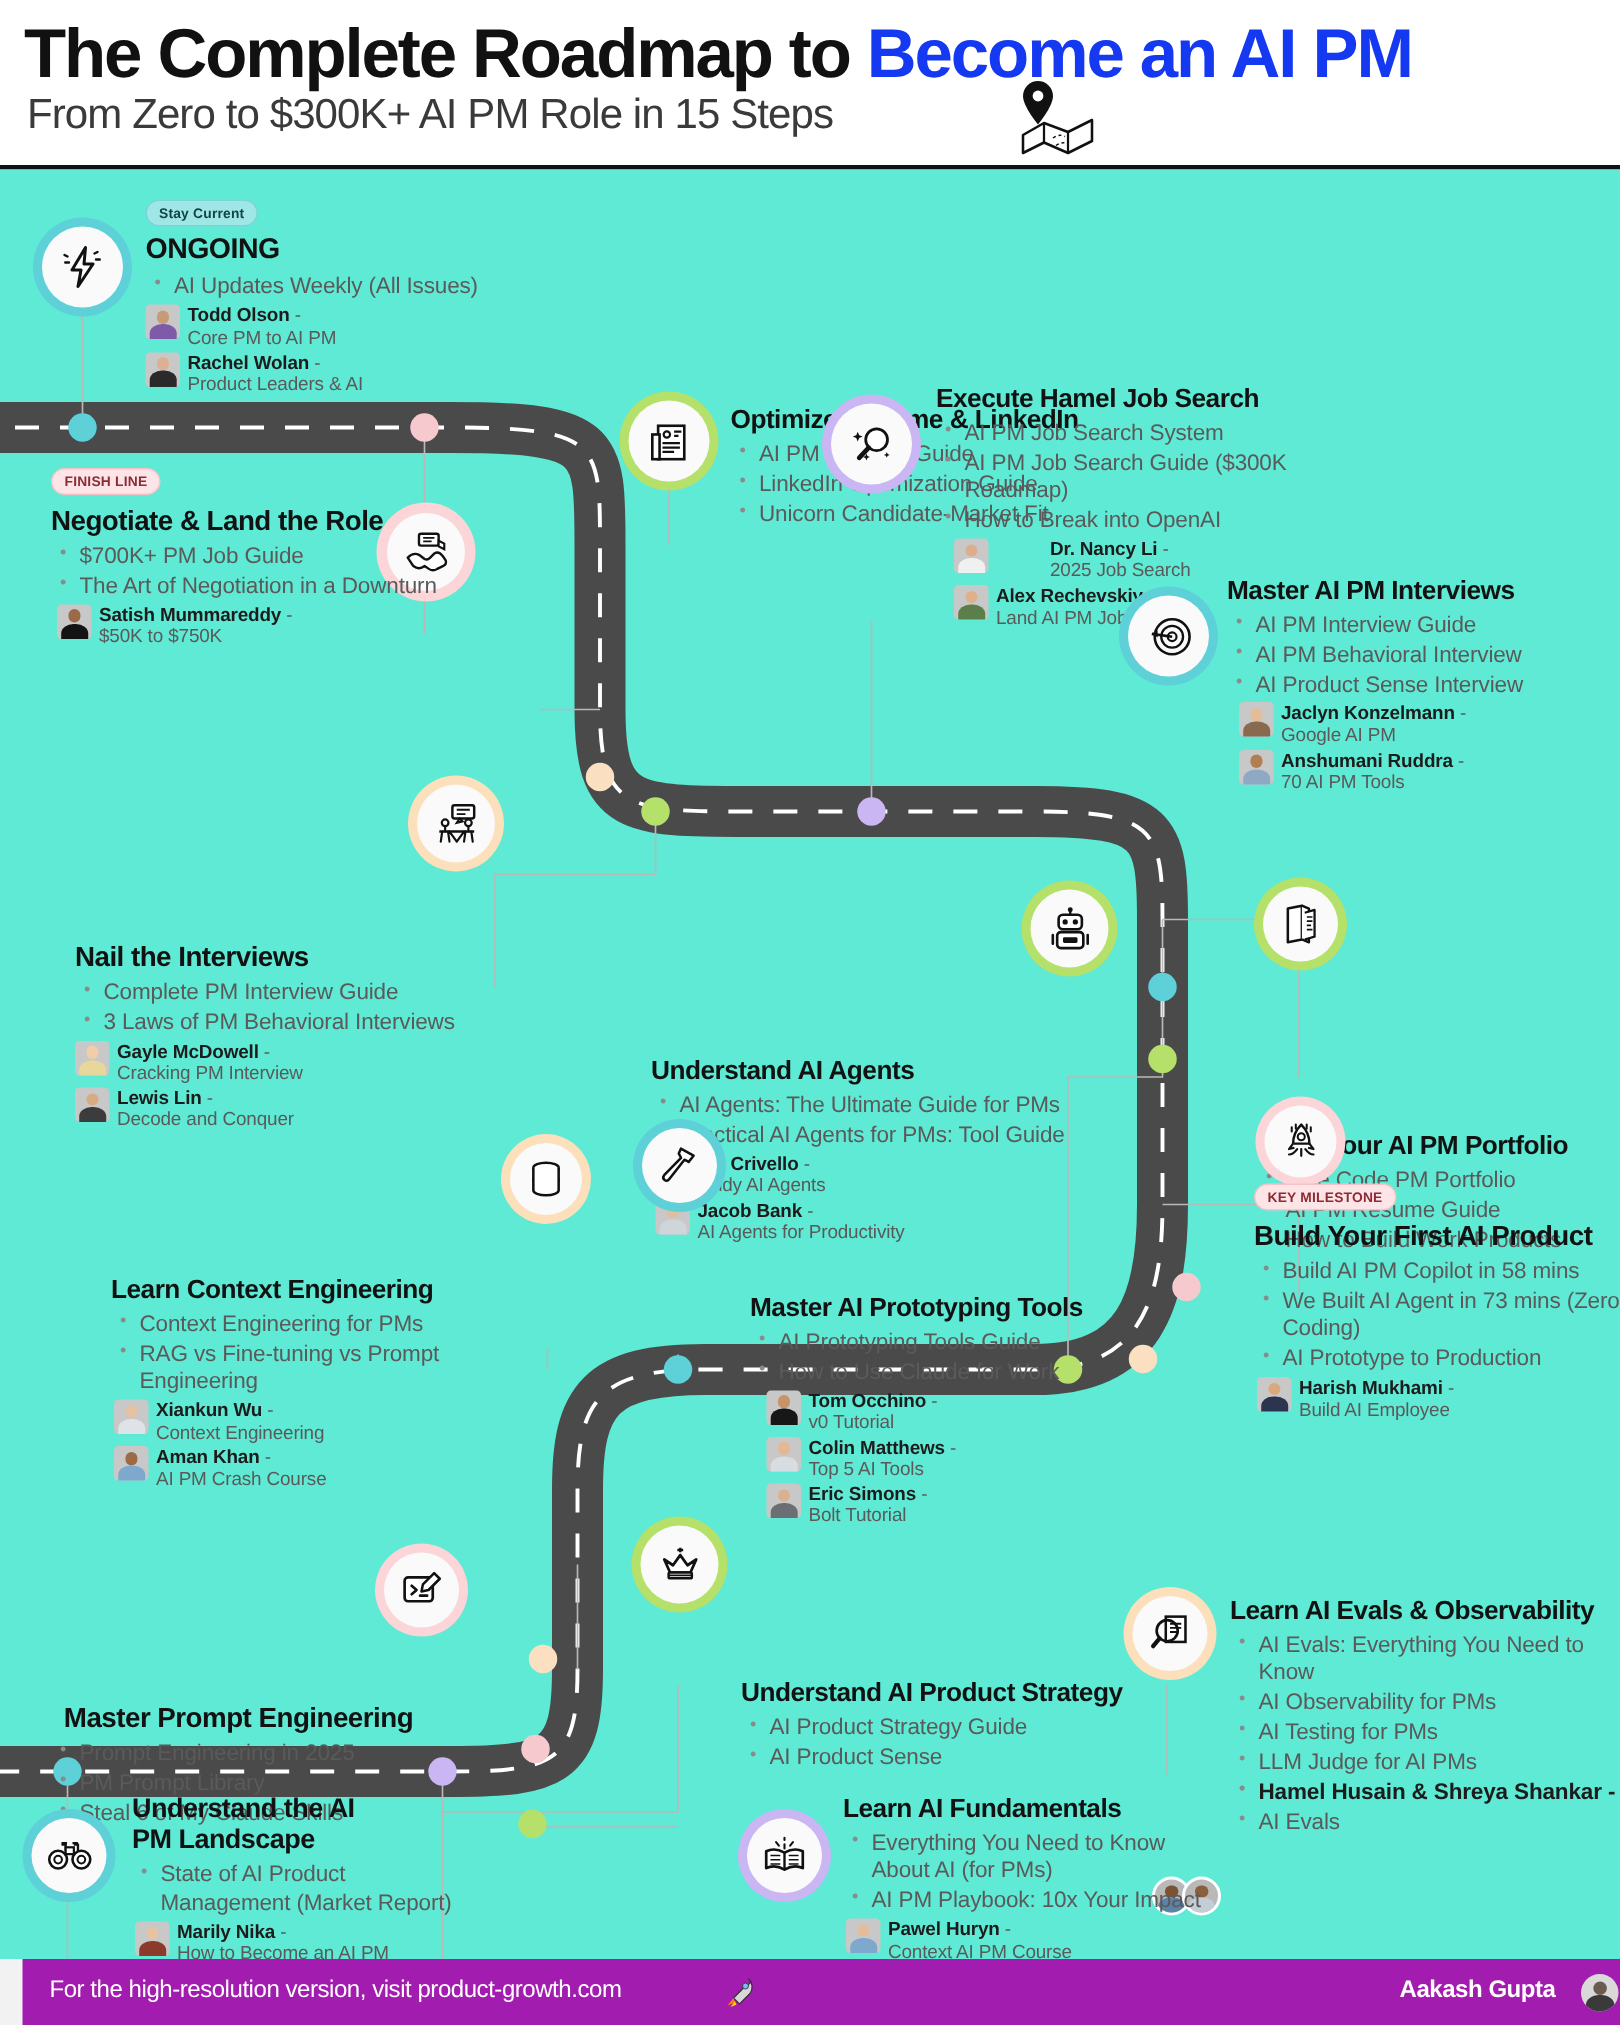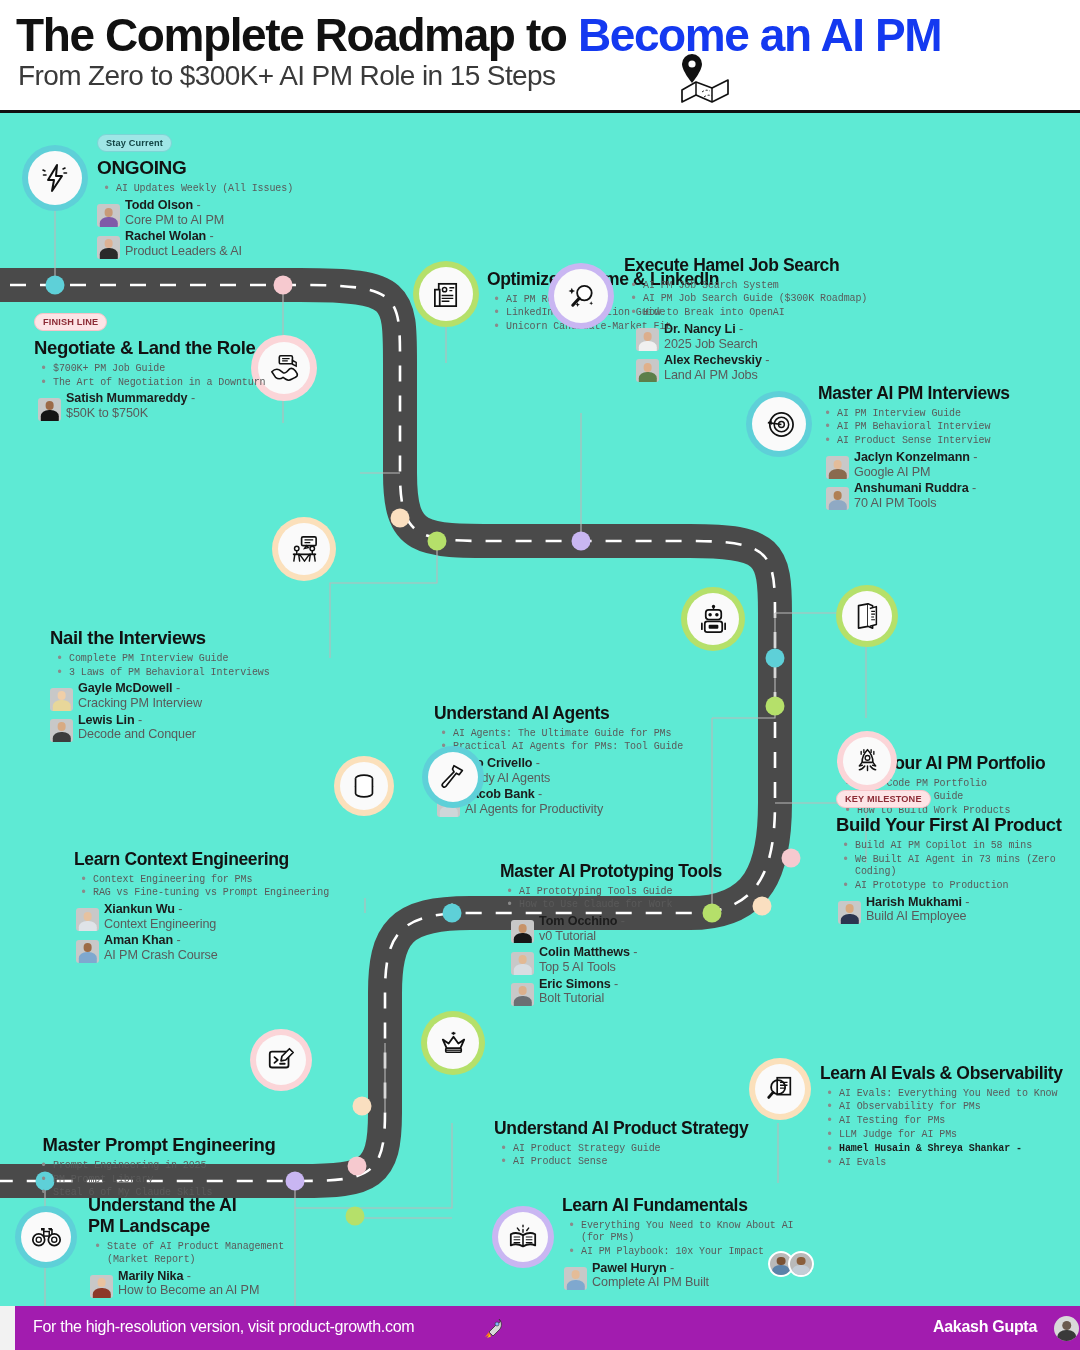--- a/index.html
+++ b/index.html
@@ -23,23 +23,23 @@
 
   
   .node { position:absolute; border-radius:50%; display:flex; align-items:center; justify-content:center; }
   .node .inner { background:#fafafa; border-radius:50%; width:100%; height:100%; display:flex; align-items:center; justify-content:center; }
   .node svg { display:block; }
 
   
   .block { position:absolute; }
   .blk-title { font-size:17.5px; font-weight:bold; color:#121212; letter-spacing:-0.35px; line-height:1.18; }
   ul.bul { list-style:none; margin:4px 0 0 0; padding:0; }
-  ul.bul li { position:relative; padding-left:19px; font-size:10px; color:#5a5a5a; line-height:1.23; margin-bottom:1.5px; letter-spacing:-0.1px;font-family:Liberation Mono, monospace;}
+  ul.bul li { position:relative; padding-left:19px; font-size:15px; color:#5a5a5a; line-height:1.23; margin-bottom:1.5px; letter-spacing:-0.1px;}
   ul.bul li:before { content:"\2022"; position:absolute; left:6px; top:-1px; color:#8a8a8a; font-size:12px;}
-  .person { display:flex; align-items:flex-end; margin-top:1px; }
+  .person { display:flex; align-items:flex-start; margin-top:1px; }
   .person .av { width:23px; height:23px; border-radius:3px; flex:0 0 23px; margin-right:5px; margin-top:1px; background:#c8c8c8; position:relative; overflow:hidden;}
   .person .av .hd { position:absolute; left:50%; top:16%; width:38%; height:38%; border-radius:50%; transform:translateX(-50%); }
   .person .av .bd { position:absolute; left:50%; top:56%; width:80%; height:60%; border-radius:45% 45% 0 0; transform:translateX(-50%); }
   .person .ptxt { font-size:12.6px; line-height:1.16; color:#5a5a5a; letter-spacing:-0.1px; padding-top:1px;}
   .person .ptxt b { color:#1c1c1c; font-weight:bold; }
   .avpair { display:flex; }
   .avround { width:26px; height:26px; border-radius:50%; border:2px solid #fff; overflow:hidden; position:relative; background:#b9b9b9;}
   .avround:last-child { margin-left:-6px; }
 
   
@@ -200,21 +200,21 @@
         </svg>
       </div>
   </div>
   <div class="block" style="left:624px; top:142px; width:300px;">
     <div class="blk-title">Execute Hamel Job Search</div>
     <ul class="bul">
       <li>AI PM Job Search System</li>
       <li>AI PM Job Search Guide ($300K Roadmap)</li>
       <li>How to Break into OpenAI</li>
     </ul>
-    <div class="person" style="margin-left:12px;">
+    <div class="person" style="margin-left:12px;gap:36px;">
         <div class="av">
           <div class="hd" style="background:#dcae8c"></div>
           <div class="bd" style="background:#f0f0f0"></div>
         </div>
         <div class="ptxt"><b>Dr. Nancy Li</b> -<br><span>2025 Job Search</span></div>
       </div>
     <div class="person" style="margin-left:12px;">
         <div class="av">
           <div class="hd" style="background:#e0b08a"></div>
           <div class="bd" style="background:#5c7f4a"></div>
@@ -580,21 +580,21 @@
     <div class="blk-title">Learn AI Fundamentals</div>
     <ul class="bul">
       <li>Everything You Need to Know About AI (for PMs)</li>
       <li>AI PM Playbook: 10x Your Impact</li>
     </ul>
     <div class="person" style="margin-left:2px;">
         <div class="av">
           <div class="hd" style="background:#e4bc98"></div>
           <div class="bd" style="background:#7fa8cf"></div>
         </div>
-        <div class="ptxt"><b>Pawel Huryn</b> -<br><span>Complete AI PM Built</span></div>
+        <div class="ptxt"><b>Pawel Huryn</b> -<br><span>Context AI PM Course</span></div>
       </div>
   </div>
 
 </div>
 
 <div id="footer">
   <div id="footer-left">For the high-resolution version, visit product-growth.com</div>
   <div id="rocket">
     <svg viewBox="0 0 26 26" width="26" height="26">
       <path d="M18 4 c3 3 3 7 1 10 l-7 7 l-4 -4 l7 -7 c3 -2 6 -3 3 -6 z" fill="#d8d8d8" stroke="#333" stroke-width="0.8"></path>

